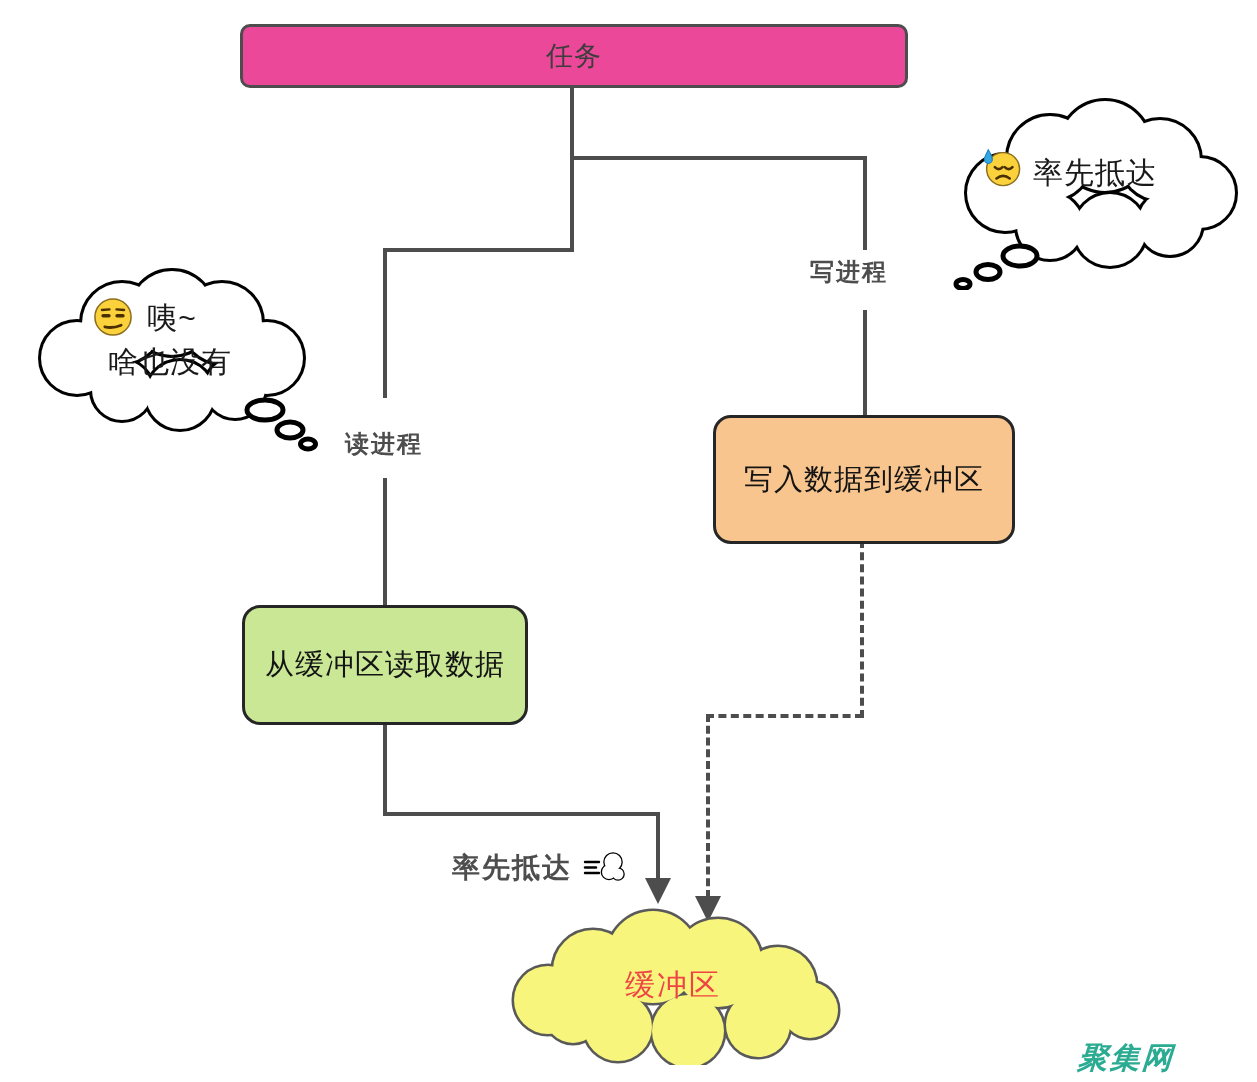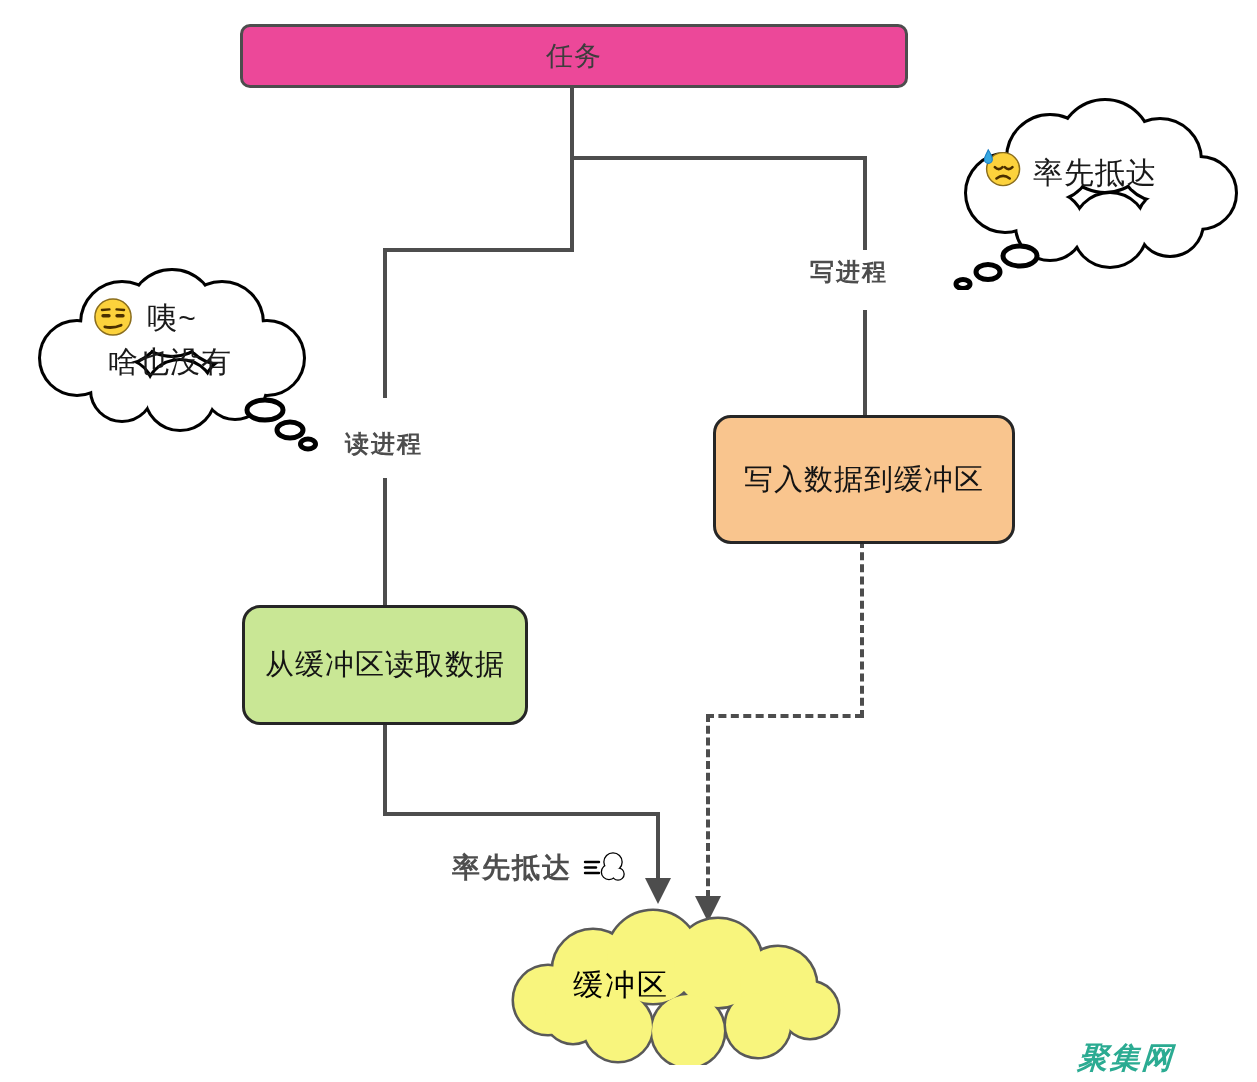--- a/index.html
+++ b/index.html
@@ -21,22 +21,22 @@
   .write-box{border:3px solid #262626;border-radius:18px;background:#f9c58e;}
   .read-box{border:3px solid #262626;border-radius:18px;background:#c9e795;}
 
   .proc-label{position:absolute;font-weight:bold;color:#4d4d4d;font-size:24px;letter-spacing:2px;}
 
   .cloud-wrap{position:absolute;}
   .cloud-wrap svg{position:absolute;left:0;top:0;}
   .cloud-text{position:absolute;display:flex;align-items:center;justify-content:center;
     color:#1a1a1a;font-size:30px;letter-spacing:1px;}
 
-  .buffer-label{position:absolute;display:flex;align-items:center;
-    color:#000000;font-size:30px;letter-spacing:2px;}
+  .buffer-label{position:absolute;display:flex;align-items:center;justify-content:center;
+    color:#ef4444;font-size:30px;letter-spacing:2px;}
 
   .annotation{position:absolute;display:flex;align-items:center;gap:10px;}
   .annotation .txt{font-weight:bold;color:#4d4d4d;font-size:28px;letter-spacing:2px;}
 
   .watermark{position:absolute;font-weight:bold;font-style:italic;
     color:#2BAB92;font-size:30px;letter-spacing:2px;transform:skewX(-4deg);}
 
   .emoji{display:inline-block;}
 </style>
 </head>

